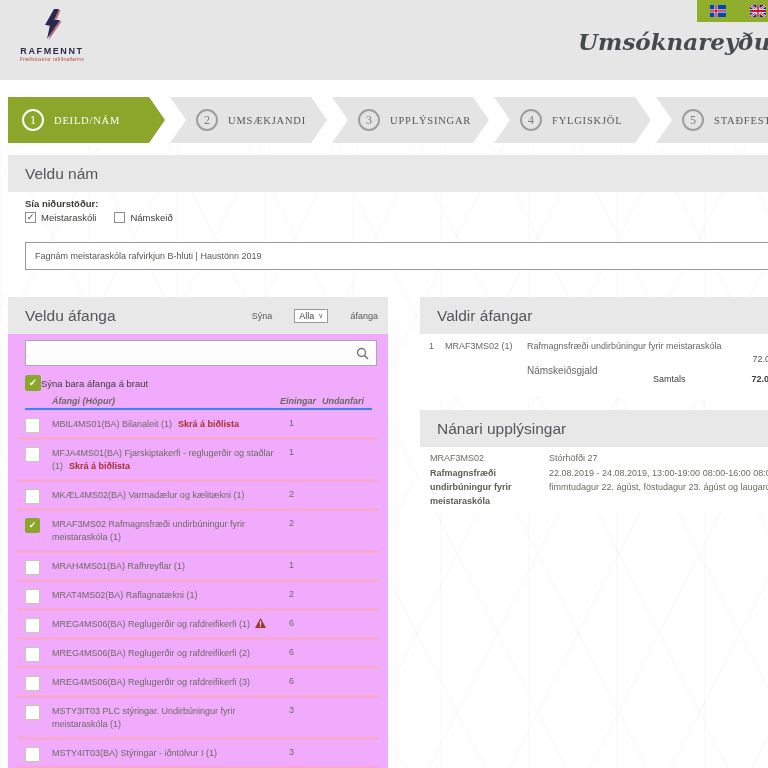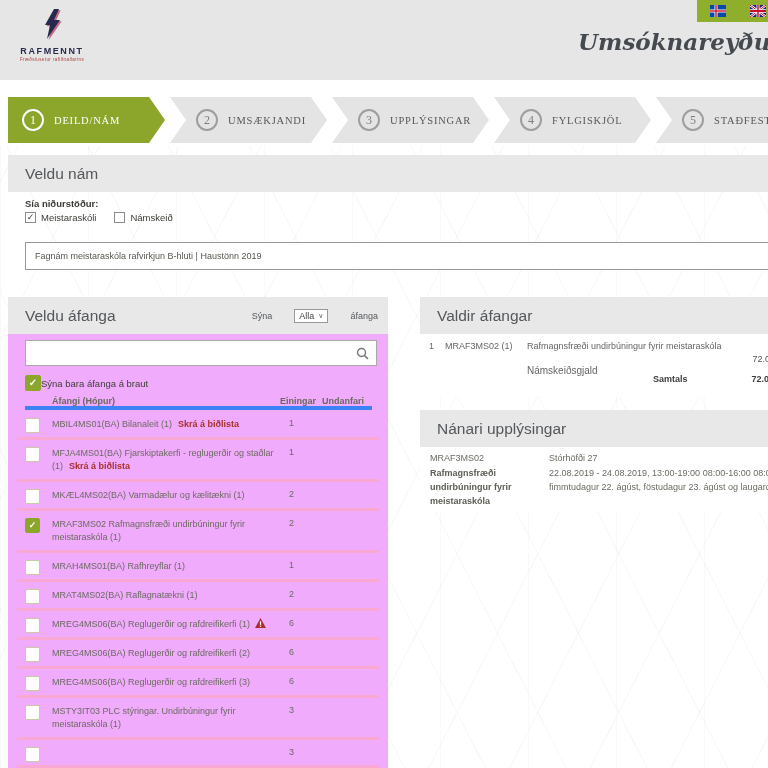--- a/index.html
+++ b/index.html
@@ -84,21 +84,21 @@
   .mini-select .arrow { font-size: 7px; color: #666; }
   .search-wrap { position: absolute; left: 17px; top: 43px; width: 352px; height: 26px; border: 1px solid #a8a8a8; background: #fff; }
   .search-wrap input { position: absolute; left: 6px; top: 2px; width: 320px; height: 20px; border: none; outline: none; font-size: 10px; background: transparent; }
   .search-icon { position: absolute; right: 7px; top: 6px; cursor: pointer; }
   .cb-green {
     width: 16px; height: 16px; border-radius: 2px; background: #8ca62b; border: 1px solid #8ca62b;
     display: flex; align-items: center; justify-content: center; color: #fff; font-size: 10px; font-weight: bold; line-height: 1;
   }
   .braut-filter { position: absolute; left: 17px; top: 78px; display: flex; align-items: center; cursor: pointer; }
   .braut-filter .cb-label { margin-left: 0; font-size: 9.5px; color: #3f3f37; }
-  .table-head { position: absolute; left: 17px; top: 99px; width: 347px; height: 14px; border-bottom: 4px solid #3b82f6; font-size: 9px; font-weight: bold; color: #6a695f; }
+  .table-head { position: absolute; left: 17px; top: 99px; width: 347px; height: 14px; border-bottom: 2px solid #3b82f6; font-size: 9px; font-weight: bold; color: #6a695f; font-style: italic; }
   .col-course { position: absolute; left: 27px; top: 0; }
   .col-units { position: absolute; left: 255px; top: 0; }
   .col-prereq { position: absolute; left: 297px; top: 0; }
   .course-list { position: absolute; left: 9px; top: 114px; width: 362px; }
   .course-row { position: relative; border-bottom: 3px solid #f9a8d4; padding: 7px 0 6px 0; min-height: 28px; }
   .row-cb {
     position: absolute; left: 8px; top: 7px; width: 15px; height: 15px; border-radius: 2px;
     border: 1px solid #c9c9a4; background: #fff; cursor: pointer;
     display: flex; align-items: center; justify-content: center; font-size: 9px; color: #fff; font-weight: bold; line-height: 1;
   }
@@ -110,21 +110,21 @@
   .warning-icon { display: inline-block; margin-left: 5px; vertical-align: -1px; }
   .course-units { position: absolute; left: 272px; top: 7px; font-size: 9px; color: #6c6b61; }
 
   
   .right-panel-selected { position: absolute; left: 420px; top: 297px; width: 565px; height: 100px; background: #fff; }
   .sel-num   { position: absolute; left: 9px;   top: 44px; font-size: 9px; color: #666; }
   .sel-code  { position: absolute; left: 25px;  top: 44px; font-size: 9px; color: #666; }
   .sel-name  { position: absolute; left: 107px; top: 44px; width: 240px; font-size: 9px; color: #666; }
   .sel-fee   { position: absolute; left: 107px; top: 68px; font-size: 10px; color: #666; }
   .sel-price { position: absolute; left: 250px; top: 57px; width: 122px; text-align: right; font-size: 9px; color: #555; }
-  .sel-total-label { position: absolute; left: 233px; top: 77px; font-size: 9px; font-weight: bold; color: #3d3d3d; }
+  .sel-total-label { position: absolute; left: 233px; top: 77px; font-size: 9px; font-weight: normal; color: #3d3d3d; }
   .sel-total { position: absolute; left: 250px; top: 77px; width: 122px; text-align: right; font-size: 9px; font-weight: bold; color: #3d3d3d; }
 
   .right-panel-details { position: absolute; left: 420px; top: 410px; width: 565px; height: 102px; background: #fff; }
   .det-code { position: absolute; left: 10px; top: 43px; font-size: 9px; color: #6b6b63; }
   .det-name { position: absolute; left: 10px; top: 56px; width: 100px; font-size: 9px; font-weight: bold; color: #5d5d55; line-height: 14px; }
   .det-address { position: absolute; left: 129px; top: 43px; font-size: 9px; color: #6b6b63; }
   .det-schedule { position: absolute; left: 129px; top: 56px; width: 300px; font-size: 9px; color: #6b6b63; line-height: 14px; }
 </style>
 </head>
 <body>
@@ -311,20 +311,21 @@
       <span class="row-cb">
             <span class="cb-mark">✓</span>
           </span>
       <div class="course-name"><span>MSTY3IT03 PLC stýringar. Undirbúningur fyrir meistaraskóla (1)</span></div>
       <span class="course-units">3</span>
     </div>
         <div class="course-row">
       <span class="row-cb">
             <span class="cb-mark">✓</span>
           </span>
+      <div class="course-name"><span>MSTY4IT03(BA) Stýringar - iðntölvur I (1)</span></div>
       <span class="course-units">3</span>
     </div>
         <div class="course-row">
       <span class="row-cb">
             <span class="cb-mark">✓</span>
           </span>
       <div class="course-name"><span>MSTY4LJ01(BA) Stýringar - ljósleiðarar (1)</span></div>
       <span class="course-units">1</span>
     </div>
       </div>

